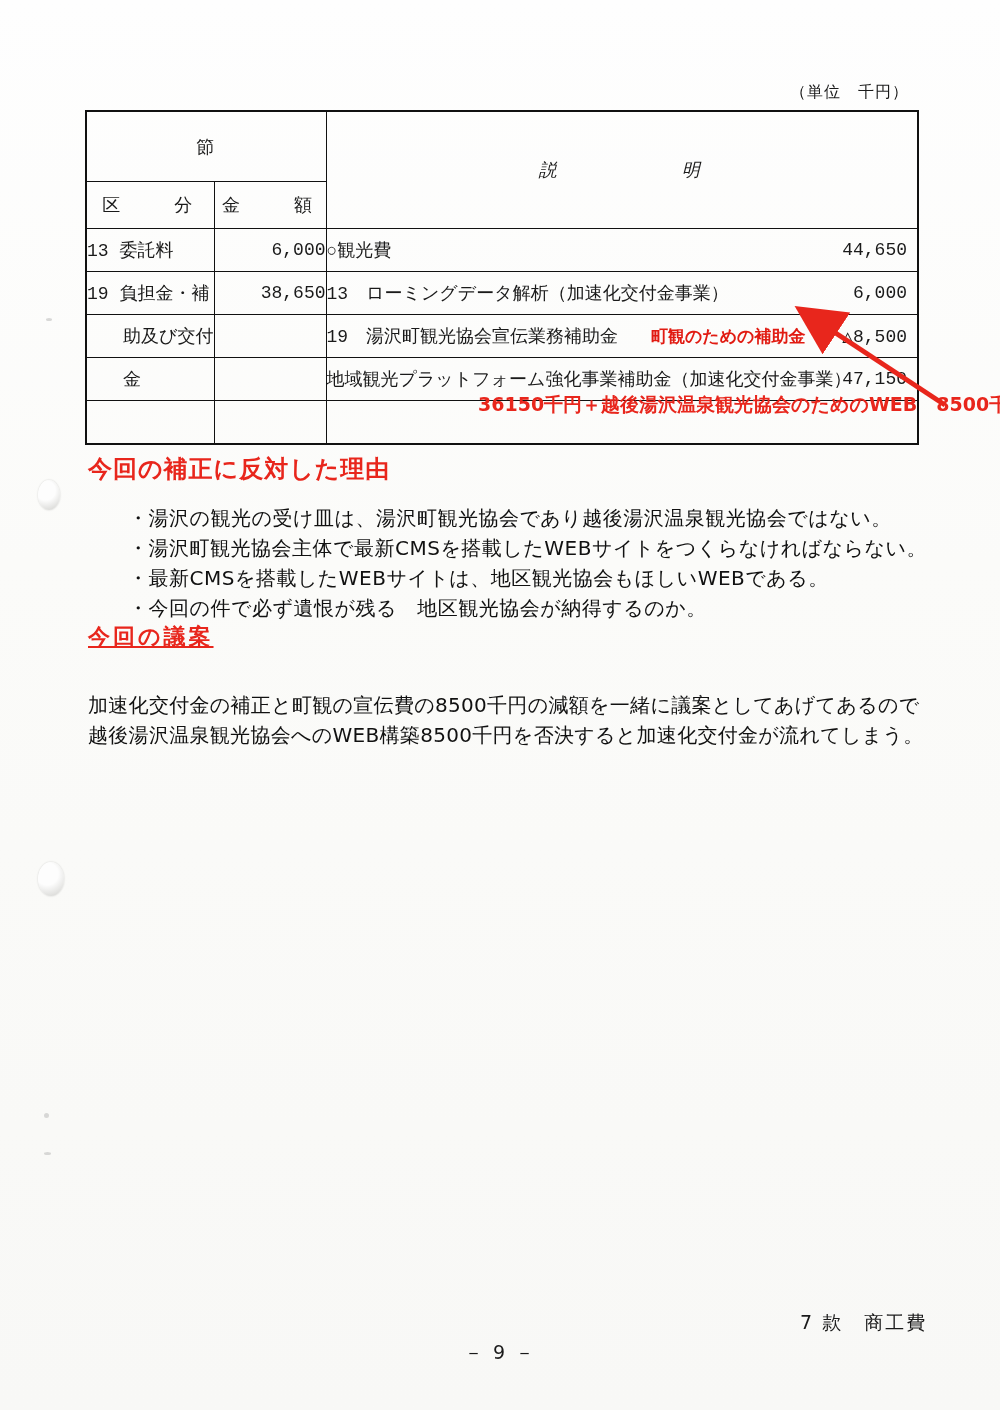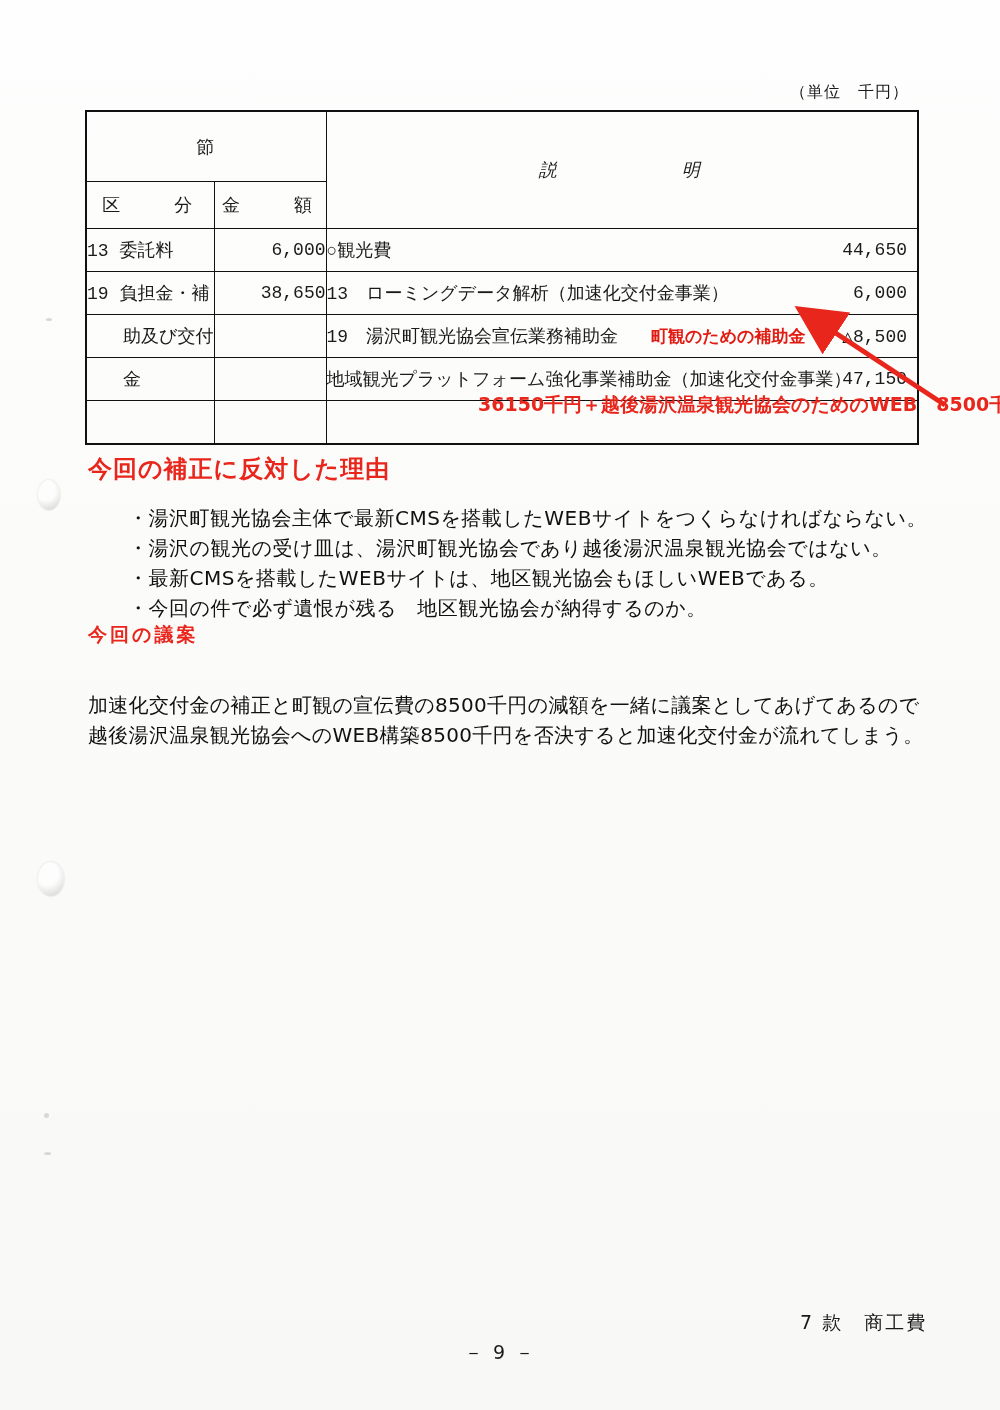--- a/index.html
+++ b/index.html
@@ -168,24 +168,25 @@
     font-size: 20px;
     line-height: 30px;
     color: #111;
     letter-spacing: 0.5px;
     white-space: nowrap;
   }
   .gian-title {
     position: absolute;
     left: 88px;
     top: 622px;
-    font-size: 19px;
+    font-size: 22px;
     color: #e8261c;
     font-weight: bold;
     letter-spacing: 3px;
+    text-decoration: underline;
   }
   .gian-body {
     position: absolute;
     left: 88px;
     top: 690px;
     width: 880px;
     font-size: 20px;
     line-height: 30px;
     letter-spacing: 0.3px;
     color: #111;
@@ -292,22 +293,22 @@
       </marker>
     </defs>
     <line x1="185" y1="105" x2="68" y2="28" stroke="#e8261c" stroke-width="5" marker-end="url(#ah)"></line>
   </svg>
 
   <div class="annot-formula">36150千円＋越後湯沢温泉観光協会のためのWEB　8500千円</div>
 
   <div class="reason-title">今回の補正に反対した理由</div>
 
   <ul class="reason-list">
+    <li>・湯沢の観光の受け皿は、湯沢町観光協会であり越後湯沢温泉観光協会ではない。</li>
     <li>・湯沢町観光協会主体で最新CMSを搭載したWEBサイトをつくらなければならない。</li>
-    <li>・湯沢の観光の受け皿は、湯沢町観光協会であり越後湯沢温泉観光協会ではない。</li>
     <li>・最新CMSを搭載したWEBサイトは、地区観光協会もほしいWEBである。</li>
     <li>・今回の件で必ず遺恨が残る　地区観光協会が納得するのか。</li>
   </ul>
 
   <div class="gian-title">今回の議案</div>
 
   <div class="gian-body">
     <div>加速化交付金の補正と町観の宣伝費の8500千円の減額を一緒に議案としてあげてあるので</div>
     <div>越後湯沢温泉観光協会へのWEB構築8500千円を否決すると加速化交付金が流れてしまう。</div>
   </div>

